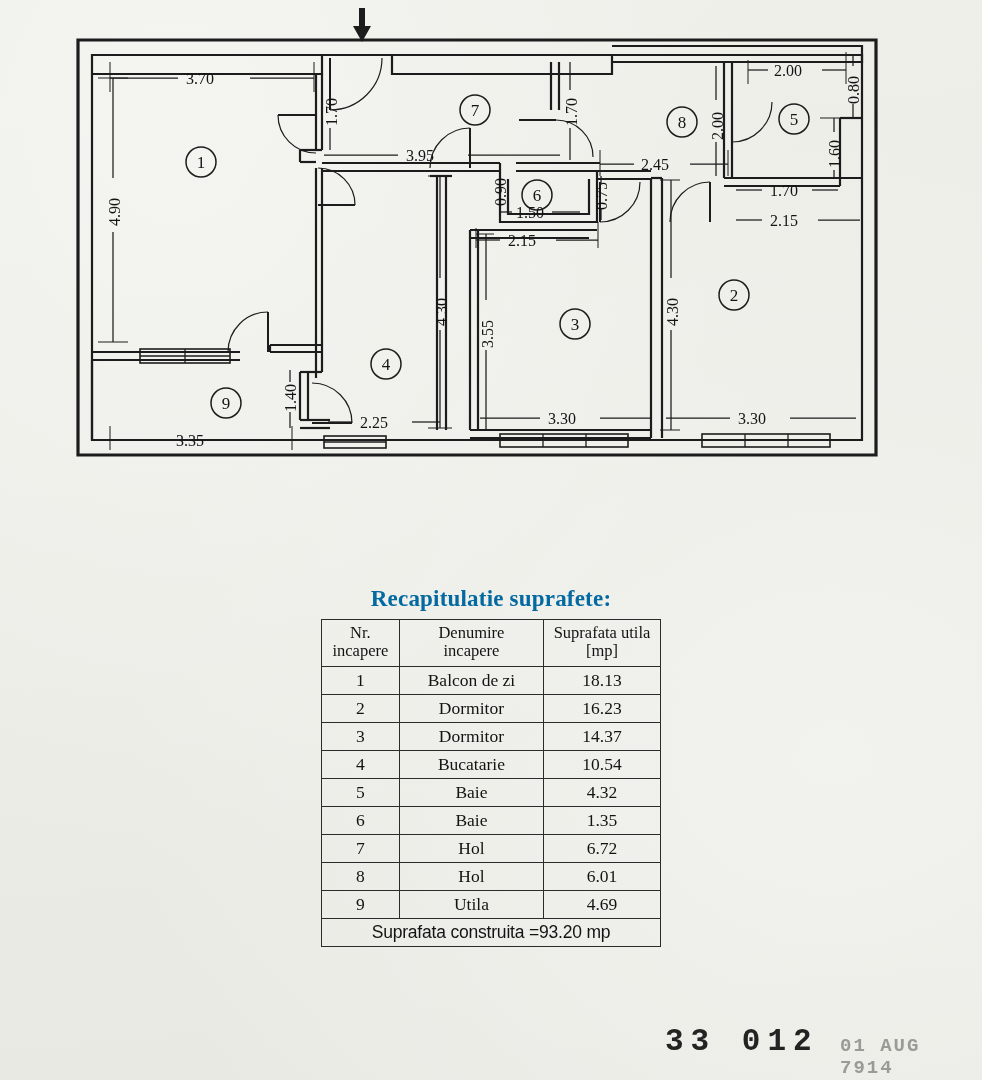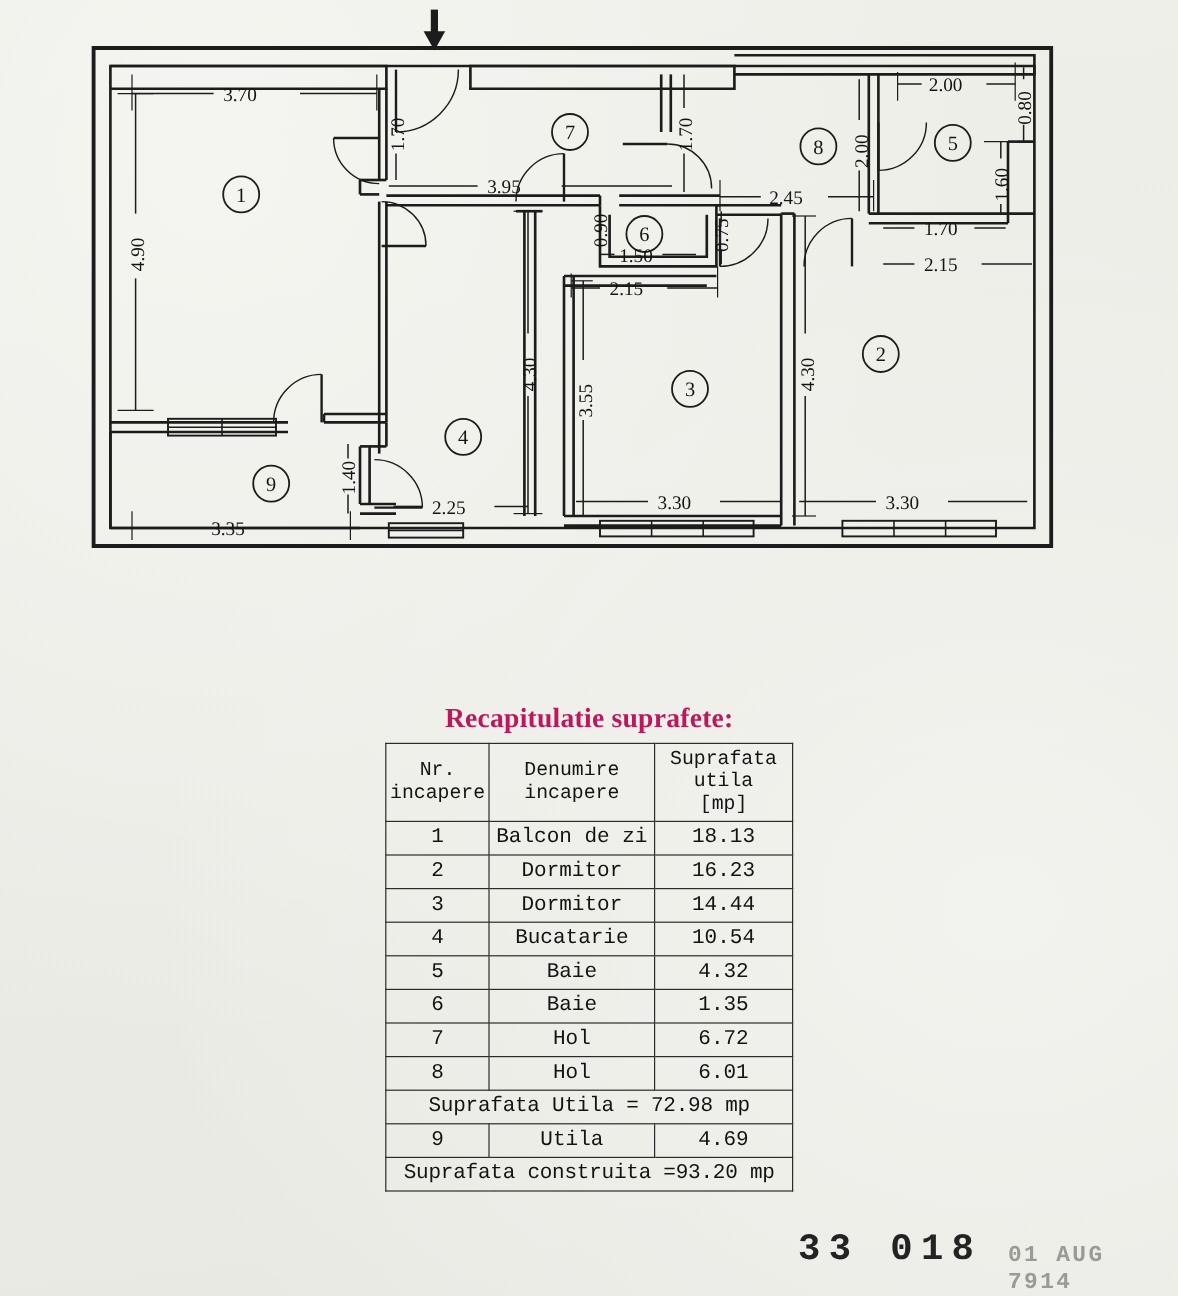--- a/index.html
+++ b/index.html
@@ -26,39 +26,38 @@
   
   #recap-block{
     position:absolute;left:0;top:586px;width:982px;
     text-align:center;
   }
   #recap-title{
     font-family:"Liberation Serif", serif;
     font-size:23px;
     letter-spacing:.2px;
     margin:0 0 7px 0;
-    color:#be185d;
+    color:#0369a1;
   }
   #recap-table{
     border-collapse:collapse;
     margin:0 auto;
     width:340px;
     background:transparent;
     font-family:"Liberation Serif", serif;
     color:#131313;
   }
   #recap-table td,#recap-table th{
     border:1.6px solid #2b2b2b;
     padding:1px 4px;
     font-weight:normal;
     font-size:17.5px;
     line-height:1.08;
     text-align:center;
     vertical-align:middle;
-    font-family:Liberation Mono, monospace;
   }
   #recap-table thead td{
     font-size:16.5px;
     line-height:1.12;
     padding:4px 3px 5px 3px;
   }
   .col-nr{width:72px;}
   .col-den{width:150px;}
   .col-sup{width:118px;}
   .data-row td{height:25px;}
@@ -512,21 +511,21 @@
           <td class="col-sup">18.13</td>
         </tr>
         <tr class="data-row">
           <td class="col-nr">2</td>
           <td class="col-den">Dormitor</td>
           <td class="col-sup">16.23</td>
         </tr>
         <tr class="data-row">
           <td class="col-nr">3</td>
           <td class="col-den">Dormitor</td>
-          <td class="col-sup">14.44</td>
+          <td class="col-sup">14.37</td>
         </tr>
         <tr class="data-row">
           <td class="col-nr">4</td>
           <td class="col-den">Bucatarie</td>
           <td class="col-sup">10.54</td>
         </tr>
         <tr class="data-row">
           <td class="col-nr">5</td>
           <td class="col-den">Baie</td>
           <td class="col-sup">4.32</td>
@@ -539,31 +538,28 @@
         <tr class="data-row">
           <td class="col-nr">7</td>
           <td class="col-den">Hol</td>
           <td class="col-sup">6.72</td>
         </tr>
         <tr class="data-row">
           <td class="col-nr">8</td>
           <td class="col-den">Hol</td>
           <td class="col-sup">6.01</td>
         </tr>
-        <tr class="summary-row">
-          <td colspan="3">Suprafata Utila  = 72.98 mp</td>
-        </tr>
         <tr class="data-row">
           <td class="col-nr">9</td>
           <td class="col-den">Utila</td>
           <td class="col-sup">4.69</td>
         </tr>
         <tr class="summary-row">
           <td colspan="3">Suprafata construita  =93.20 mp</td>
         </tr>
       </tbody>
   </table>
 </div>
 
 <div id="stamp-area">
-  <div id="stamp-number">33 018</div>
+  <div id="stamp-number">33 012</div>
   <div id="stamp-date">01 AUG 7914</div>
 </div>
 
 </body></html>

